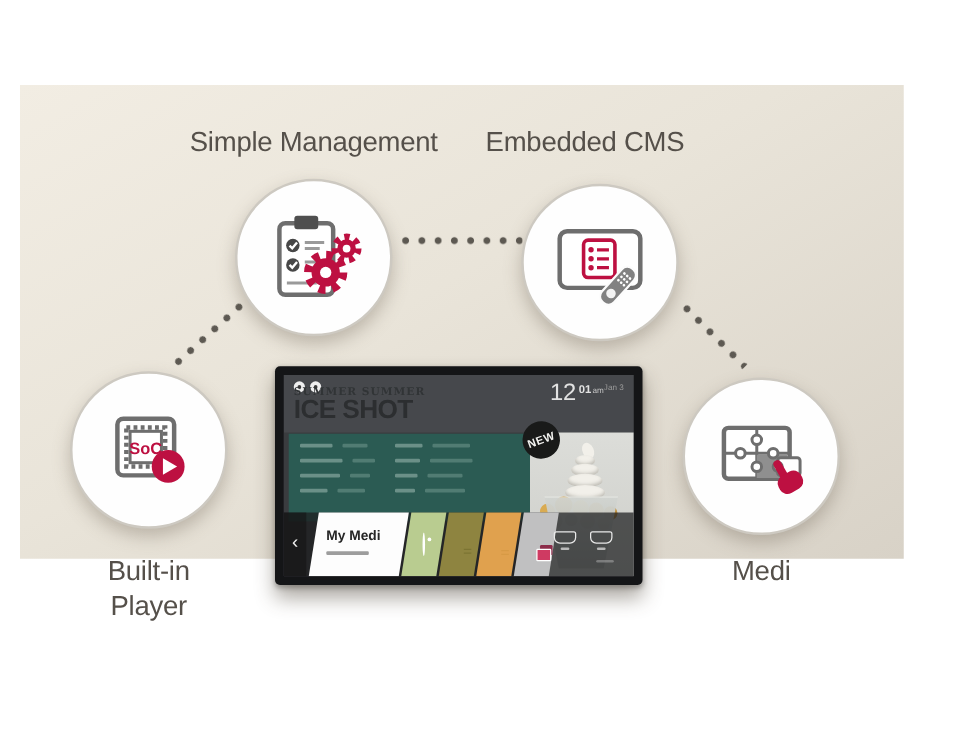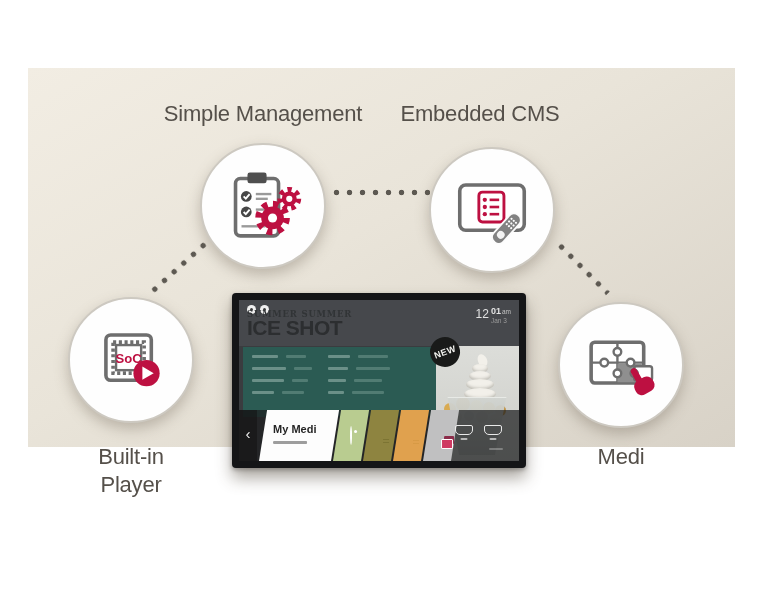--- a/index.html
+++ b/index.html
@@ -1,18 +1,18 @@
 <!DOCTYPE html>
 <html><head>
 <meta charset="utf-8">
 <style>
   html,body{margin:0;padding:0;background:#ffffff;}
   .stage{position:relative;width:768px;height:597px;background:#ffffff;overflow:hidden;
          font-family:"Liberation Sans",sans-serif;}
-  .panel{position:absolute;left:28px;top:68px;width:707px;height:379px;
+  .panel{position:absolute;left:16px;top:68px;width:707px;height:379px;
          background:linear-gradient(150deg,#f2ede3 0%,#e9e4d9 45%,#d8d2c7 100%);}
 
   
   .dots{position:absolute;height:9px;
         background:radial-gradient(circle at center,#5d5952 2.4px,rgba(0,0,0,0) 3.1px);
         background-size:13px 9px;background-repeat:repeat-x;}
   .dots-h{left:302px;top:120px;width:100px;}
   .dots-l{left:122px;top:221px;width:82px;transform-origin:0 50%;transform:rotate(-42deg);}
   .dots-r{left:529px;top:170px;width:72px;transform-origin:0 50%;transform:rotate(45deg);}
 
@@ -42,22 +42,22 @@
 
   .scr-header{position:absolute;left:0;top:0;right:0;height:46px;}
   .hdr-dot{position:absolute;top:5px;width:9px;height:9px;border-radius:50%;background:#efefef;}
   .hdr-dot i{position:absolute;left:3px;top:3px;width:3px;height:3px;border-radius:50%;background:#3a3a3a;}
   .hd1{left:8px;} .hd2{left:21px;}
   .promo-sm{position:absolute;left:8px;top:9px;font-family:"DejaVu Serif",serif;font-weight:bold;
             font-size:8.5px;letter-spacing:.8px;color:#313436;}
   .promo-big{position:absolute;left:8px;top:16px;font-family:Liberation Sans, sans-serif;font-weight:bold;
              font-size:21px;letter-spacing:-.5px;color:#2c2e30;}
   .clock{position:absolute;right:8px;top:6px;display:flex;align-items:flex-start;color:#e2e2e2;}
-  .clk-hour{font-size:12px;line-height:17px;font-weight:400;}
-  .clk-col{margin-left:2px;display:flex;flex-direction:column;}
+  .clk-hour{font-size:19px;line-height:17px;font-weight:400;}
+  .clk-col{margin-left:2px;display:flex;flex-direction:row;}
   .clk-top{display:flex;align-items:baseline;}
   .clk-min{font-size:9px;font-weight:bold;color:#e2e2e2;}
   .clk-ampm{font-size:6.5px;color:#c3c3c3;margin-left:1px;}
   .clk-date{font-size:6.5px;color:#9b9b9b;margin-top:1px;}
 
   .scr-body{position:absolute;left:0;top:46px;right:0;bottom:0;background:#3a3c3f;}
   .menu-board{position:absolute;left:4px;top:1px;width:193px;height:70px;background:#2b5b53;
               padding:8px 8px 0 9px;box-sizing:border-box;}
   .m-row{display:flex;align-items:center;margin-bottom:9px;}
   .m-row .b{height:3px;border-radius:1px;background:rgba(195,220,210,.42);margin-right:8px;flex:none;}

